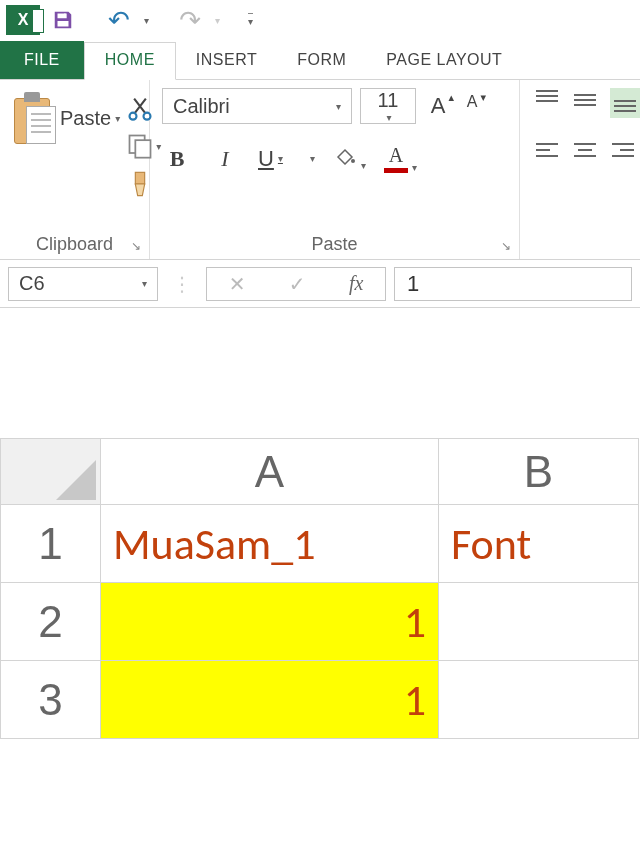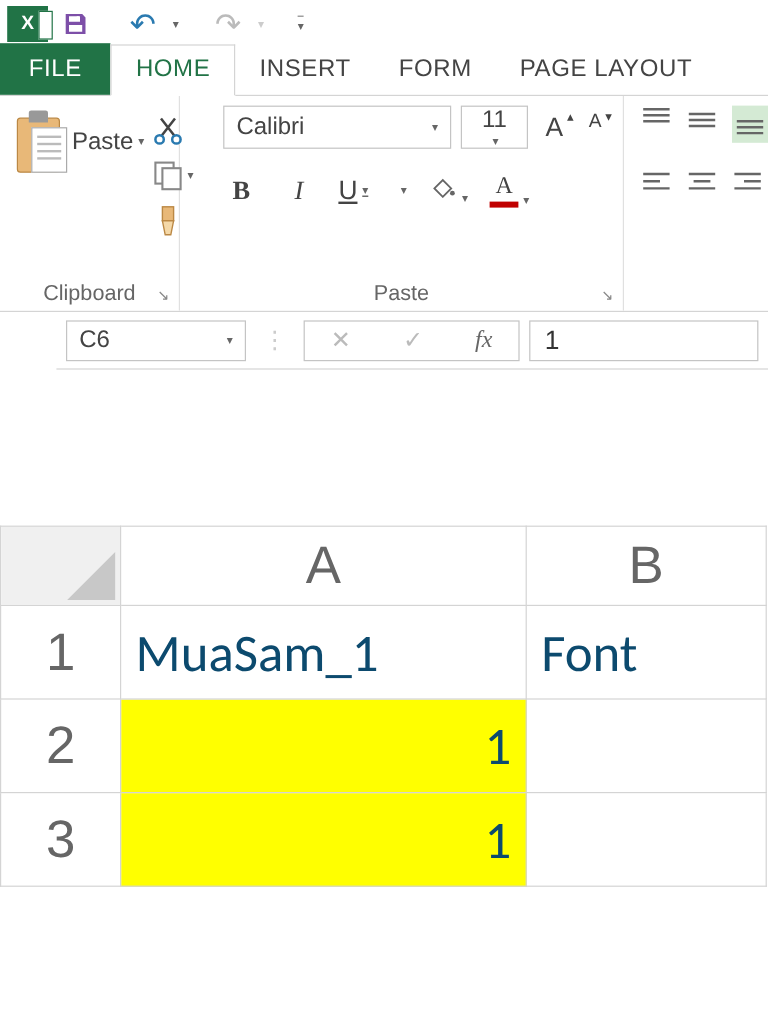--- a/index.html
+++ b/index.html
@@ -7,21 +7,21 @@
 
 .qat { height: 40px; display: flex; align-items: center; padding-left: 6px; gap: 8px; background: #fff; }
 .excel-icon { width: 34px; height: 30px; background: #217346; position: relative; display: flex; align-items: center; justify-content: center; }
 .excel-icon::before { content: "X"; color: #fff; font-weight: bold; font-size: 16px; font-family: Arial; }
 .excel-icon::after { content: ""; position: absolute; right: -4px; top: 4px; width: 10px; height: 22px; background: #fff; border: 1px solid #217346; }
 .qat-btn { width: 30px; height: 30px; display: flex; align-items: center; justify-content: center; font-size: 18px; color: #666; cursor: pointer; }
 .qat-save svg { width: 22px; height: 22px; }
 .qat-sep { width: 10px; }
 
 .tabs { height: 40px; display: flex; align-items: flex-end; border-bottom: 1px solid #d4d4d4; }
-.tab { padding: 8px 20px 10px; font-size: 20px; color: #444; cursor: pointer; letter-spacing: 0.5px; }
+.tab { padding: 8px 20px 10px; font-size: 16px; color: #444; cursor: pointer; letter-spacing: 0.5px; }
 .tab.file { background: #217346; color: #fff; padding: 10px 24px; }
 .tab.active { background: #fff; border: 1px solid #d4d4d4; border-bottom: 1px solid #fff; margin-bottom: -1px; color: #217346; }
 
 .ribbon { height: 180px; background: #fff; border-bottom: 1px solid #d4d4d4; display: flex; overflow: hidden; }
 .ribbon-group { border-right: 1px solid #e0e0e0; display: flex; flex-direction: column; padding: 8px 12px 2px; }
 .ribbon-group-body { flex: 1; display: flex; align-items: flex-start; gap: 6px; }
 .ribbon-group-label { text-align: center; font-size: 18px; color: #666; padding: 4px 0 2px; position: relative; }
 .ribbon-group-label .launcher { position: absolute; right: -4px; bottom: 4px; font-size: 12px; color: #888; cursor: pointer; }
 
 .clipboard-col { display: flex; flex-direction: row; align-items: center; gap: 2px; }
@@ -51,37 +51,37 @@
 .fill-btn, .fontcolor-btn { display: flex; flex-direction: column; align-items: center; cursor: pointer; gap: 1px; }
 .fill-btn svg { width: 22px; height: 18px; }
 .color-bar { width: 24px; height: 5px; }
 .btn-with-caret { display: flex; align-items: flex-end; gap: 2px; }
 
 .align-group { padding-left: 14px; }
 .align-row { display: flex; gap: 12px; margin-bottom: 16px; }
 .align-btn svg { width: 26px; height: 22px; }
 .align-btn { cursor: pointer; }
 
-.formula-bar { height: 48px; border-bottom: 1px solid #d4d4d4; display: flex; align-items: center; padding: 0 8px; gap: 8px; margin-left: 47px; }
+.formula-bar { height: 48px; border-bottom: 1px solid #d4d4d4; display: flex; align-items: center; padding: 0 8px; gap: 8px; }
 .name-box { width: 150px; height: 34px; border: 1px solid #c4c4c4; display: flex; align-items: center; padding: 0 10px; font-size: 20px; color: #444; justify-content: space-between; background: #fff; }
 .fb-sep { color: #ccc; font-size: 20px; padding: 0 6px; }
 .fb-btns { width: 180px; height: 34px; border: 1px solid #c4c4c4; display: flex; align-items: center; justify-content: space-around; background: #fff; }
 .fb-btn { font-size: 20px; color: #bbb; cursor: pointer; font-style: italic; font-family: "Times New Roman", serif; }
 .formula-input { flex: 1; height: 34px; border: 1px solid #c4c4c4; padding: 0 12px; font-size: 22px; color: #333; background: #fff; display: flex; align-items: center; }
 
 .sheet-area { position: relative; margin-top: 130px; }
 .grid { border-collapse: collapse; }
 .grid td, .grid th { border: 1px solid #d4d4d4; }
 .corner { width: 100px; height: 66px; background: #f0f0f0; position: relative; }
 .corner::after { content: ""; position: absolute; right: 4px; bottom: 4px; border-left: 40px solid transparent; border-bottom: 40px solid #c8c8c8; }
 .col-head { height: 66px; background: #fff; text-align: center; font-size: 44px; color: #666; font-weight: normal; }
 .col-head.ca { width: 338px; }
 .col-head.cb { width: 200px; }
 .row-head { width: 100px; background: #fff; text-align: center; font-size: 44px; color: #666; font-weight: normal; }
-.cell { height: 78px; font-size: 44px; color: #0c4a6e; padding: 0 12px; font-family: Calibri, sans-serif; }
+.cell { height: 78px; font-size: 44px; color: #c2410c; padding: 0 12px; font-family: Calibri, sans-serif; }
 .cell.right { text-align: right; }
 .cell.left { text-align: left; }
 .cell.hl { background: #ffff00; }
 </style>
 </head>
 <body>
 
 <div class="qat">
   <div class="excel-icon"></div>
   <div class="qat-btn qat-save">
@@ -144,21 +144,21 @@
         </div>
       </div>
     </div>
     <div class="ribbon-group-label">
       <span>Clipboard</span>
       <span class="launcher">↘</span>
     </div>
   </div>
 
   <div class="ribbon-group font-group">
-    <div class="ribbon-group-body" style="flex-direction:column;margin-left:24px;">
+    <div class="ribbon-group-body" style="flex-direction:column;">
       <div class="font-row">
         <div class="font-name">
           <span>Calibri</span>
           <span class="caret">▾</span>
         </div>
         <div class="font-size">
           <span>11</span>
           <span class="caret">▾</span>
         </div>
         <div class="grow-shrink">

